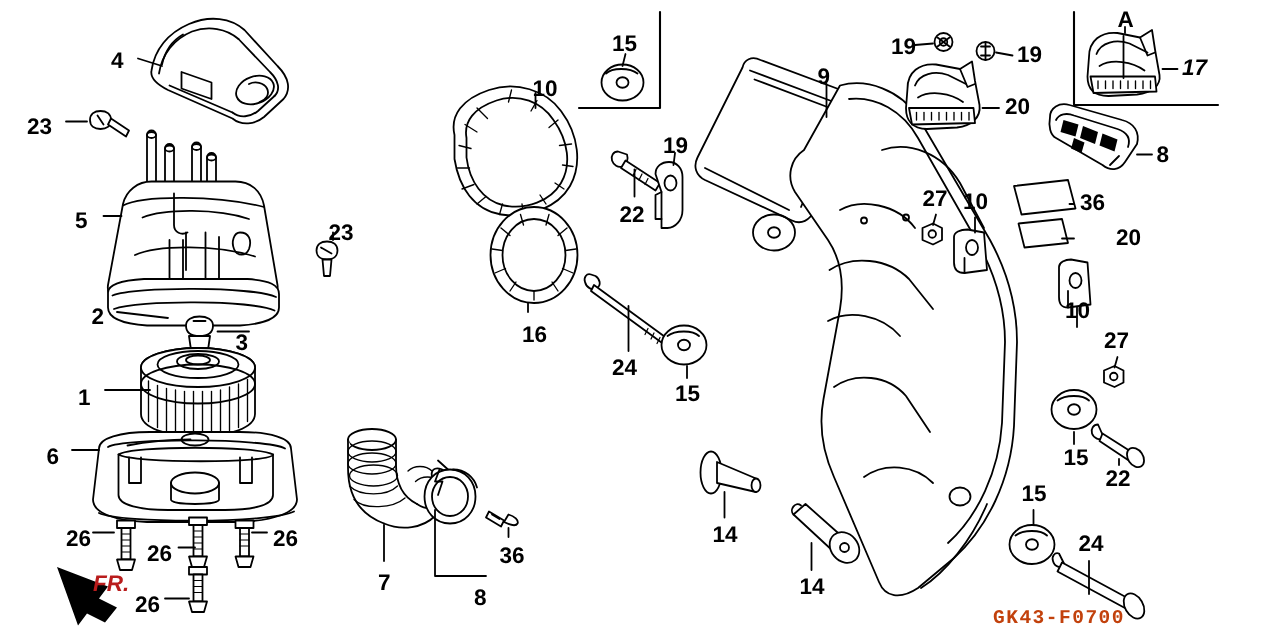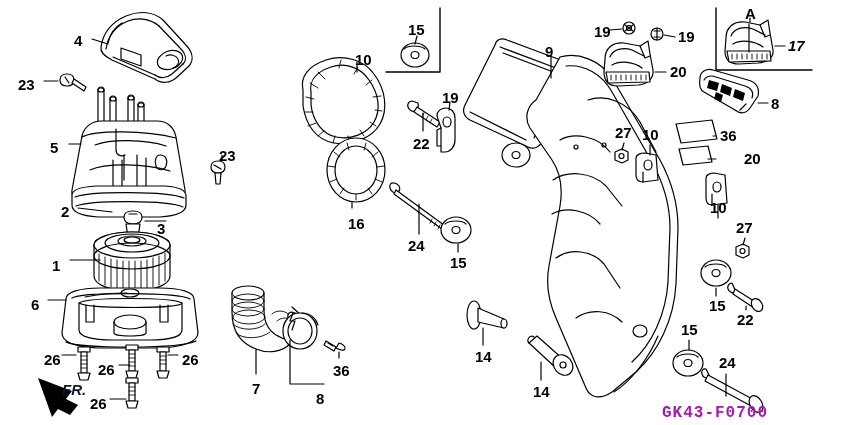--- a/index.html
+++ b/index.html
@@ -8,25 +8,25 @@
     font-family:"Liberation Sans", sans-serif;
   }
   #artboard{position:absolute;left:0;top:0;width:850px;height:425px;}
   .lbl{
     position:absolute;font-family:"Liberation Sans", sans-serif;
     font-size:15px;font-weight:700;color:#000;line-height:1;
     white-space:nowrap;letter-spacing:0px;
   }
   .code{
     position:absolute;font-family:"Liberation Mono", monospace;
-    font-size:16px;font-weight:700;color:#a21caf;letter-spacing:1px;white-space:nowrap;
+    font-size:13px;font-weight:700;color:#c2410c;letter-spacing:1px;white-space:nowrap;
   }
   .frmark{
     position:absolute;font-family:"Liberation Sans", sans-serif;
-    font-size:15px;font-weight:700;font-style:italic;color:#0f172a;white-space:nowrap;
+    font-size:15px;font-weight:700;font-style:italic;color:#b91c1c;white-space:nowrap;
   }
   svg{display:block;}
 </style>
 </head>
 <body>
 
 <div id="sheet">
 
   <svg id="artboard" viewBox="0 0 850 425">
     <g fill="none" stroke="#000" stroke-width="1.2" stroke-linecap="round" stroke-linejoin="round">

